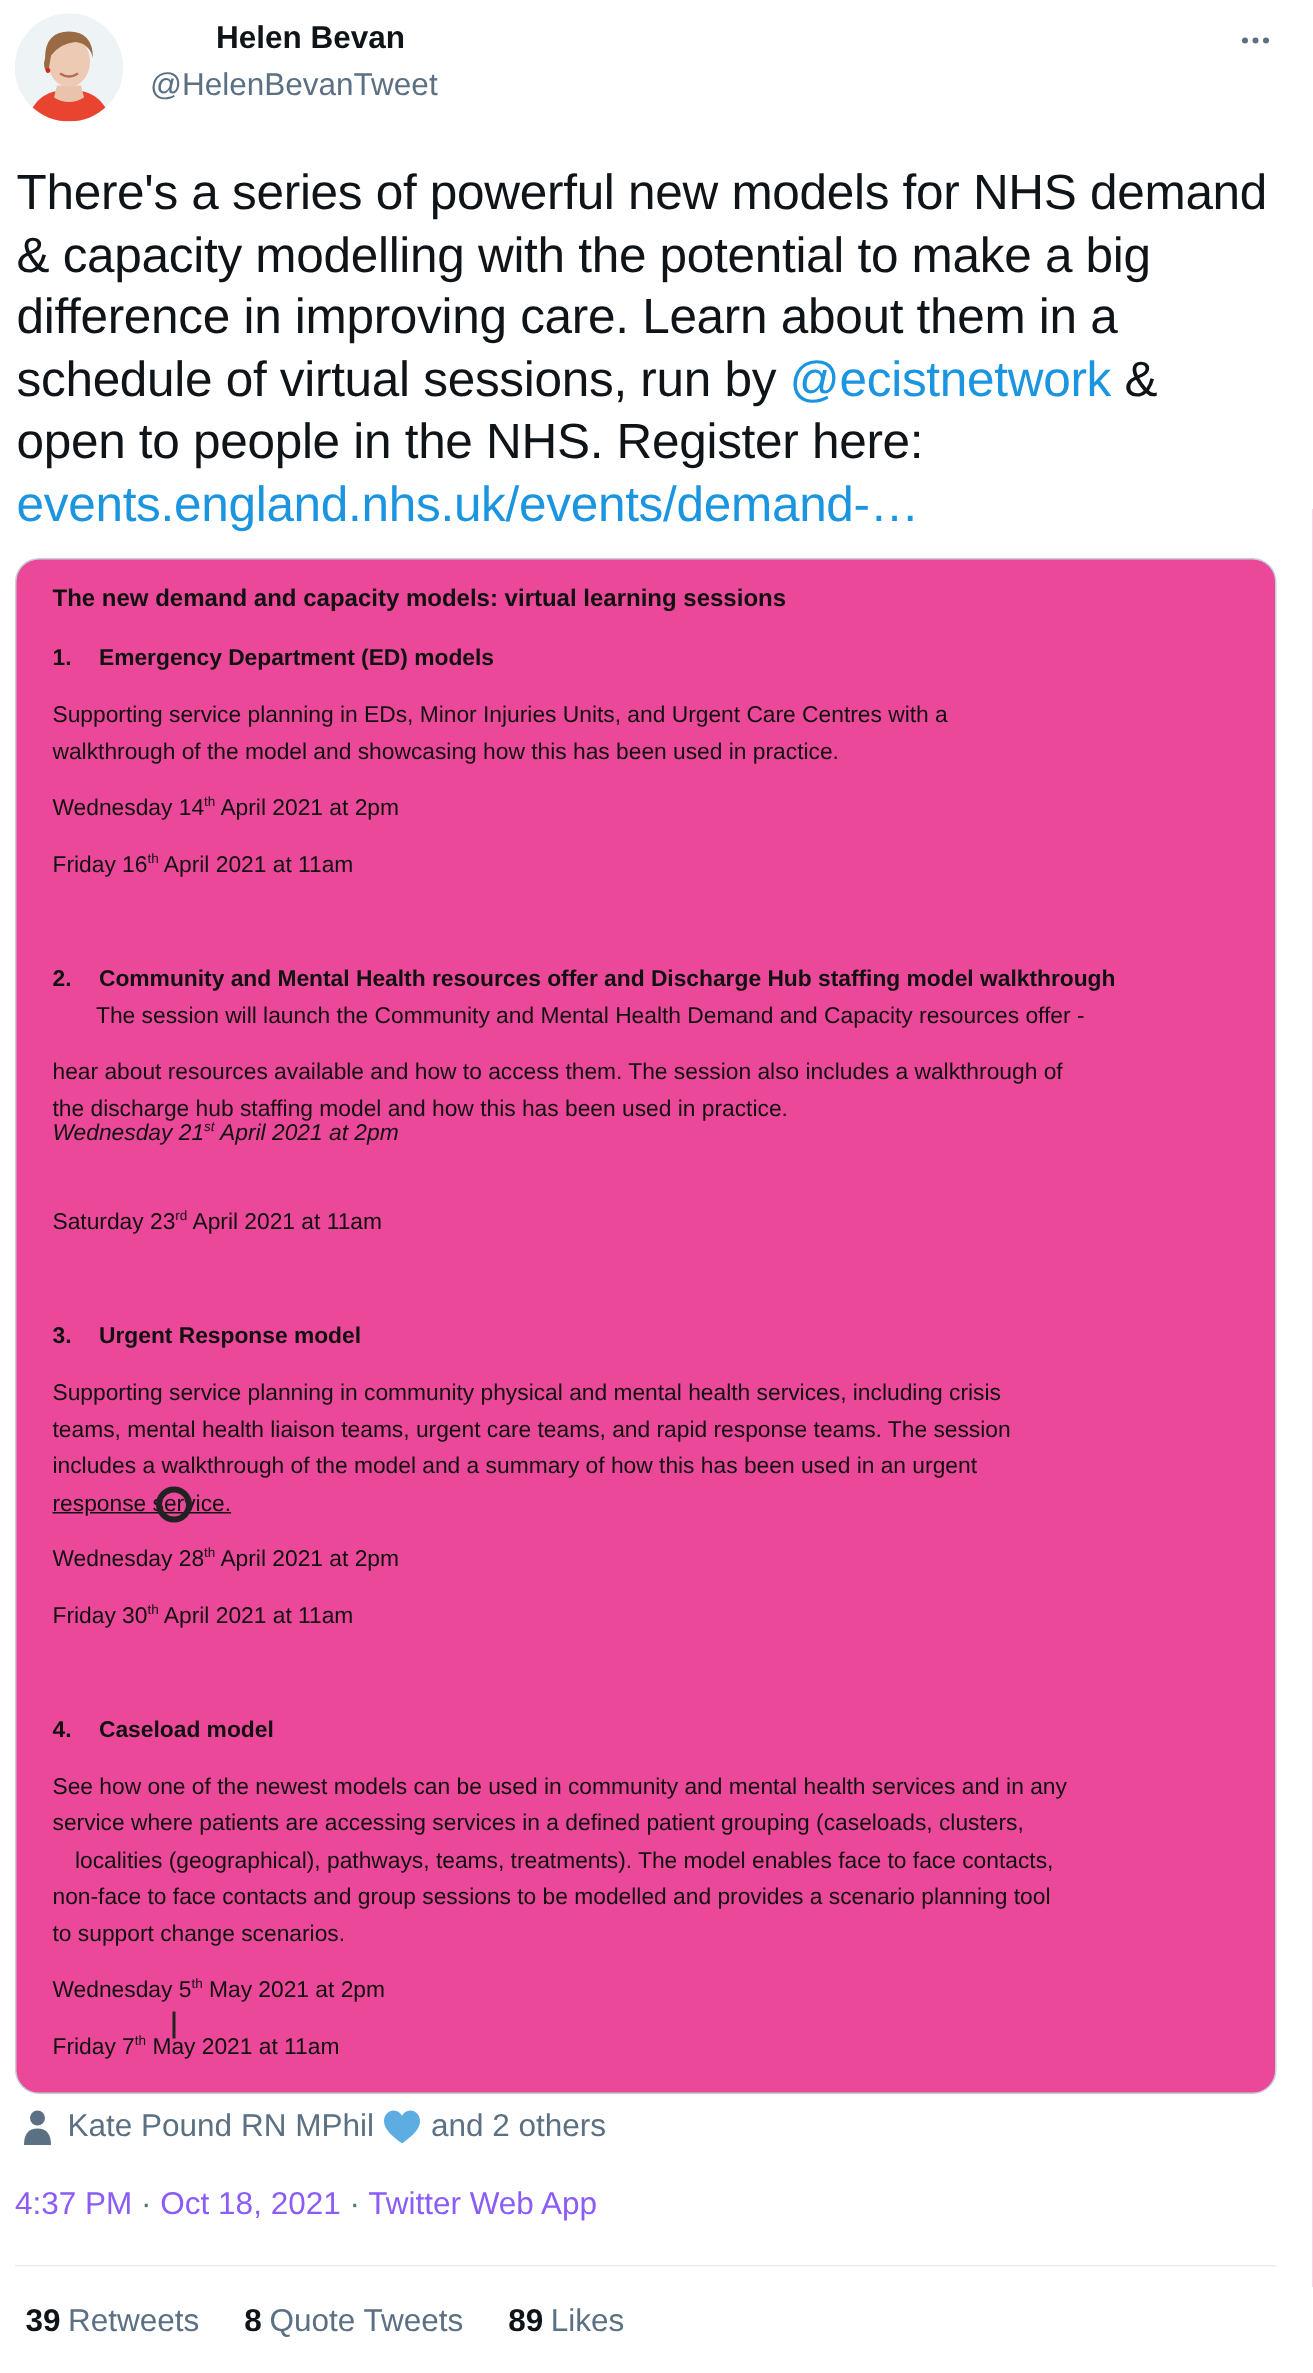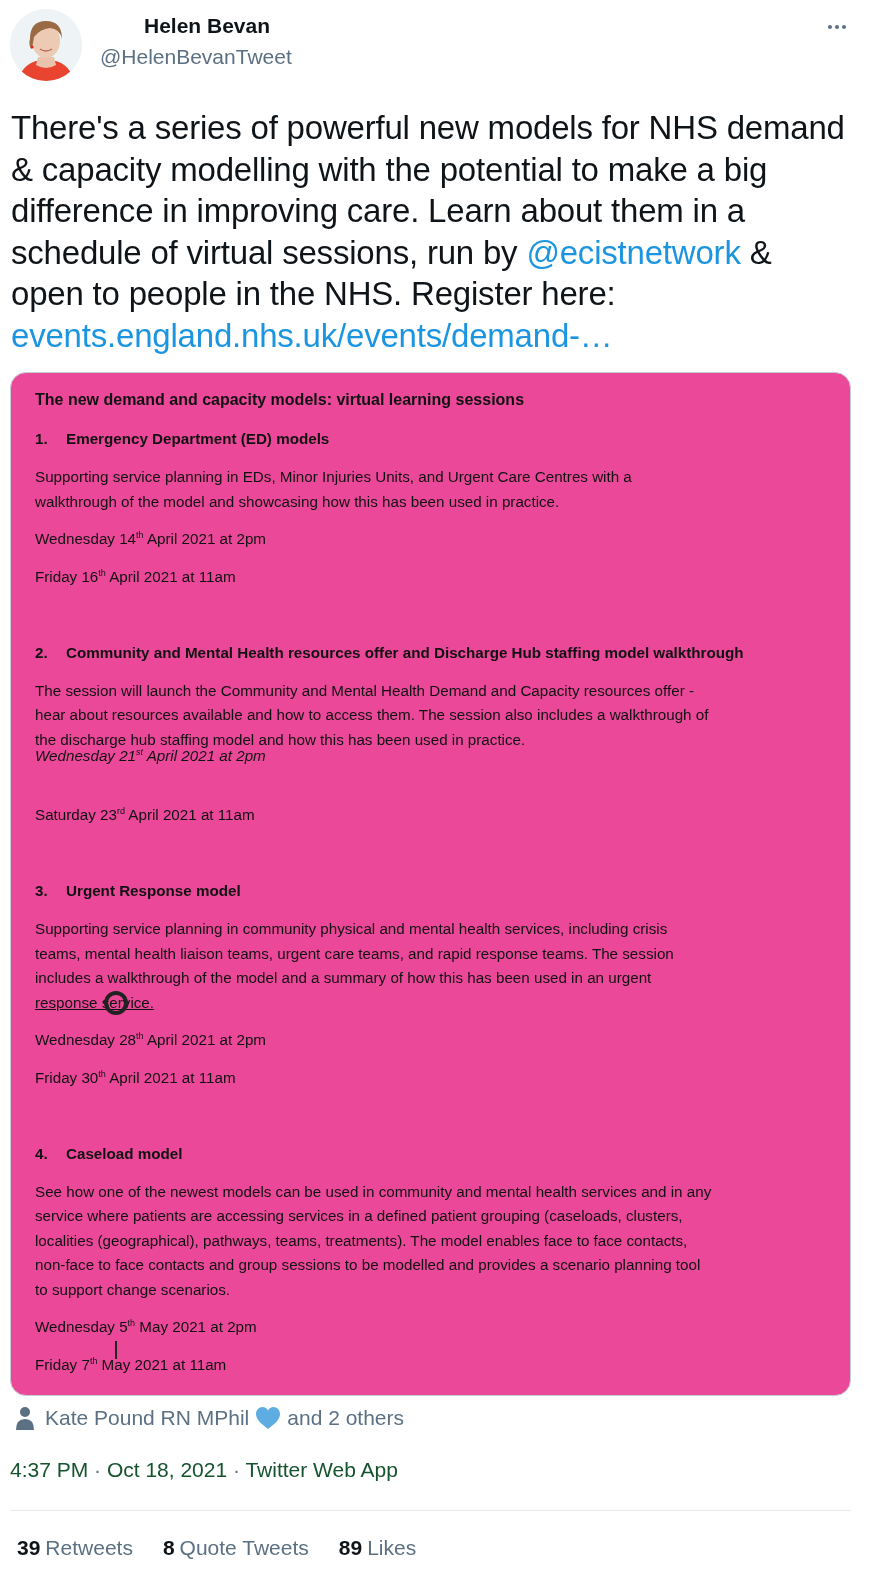--- a/index.html
+++ b/index.html
@@ -25,21 +25,21 @@
   .doc sup { font-size: 9px; vertical-align: 6px; line-height: 0; }
 
   .cursor-ring { position: absolute; width: 24px; height: 24px; border: 4px solid #222; border-radius: 50%; background: transparent; }
   .text-caret { position: absolute; width: 2px; height: 18px; background: #222; }
 
   .liked-by { position: absolute; left: 15px; top: 1404px; height: 28px; display: flex; align-items: center; font-family: "Liberation Sans", sans-serif; font-size: 21px; color: #5b7083; }
   .liked-by .person-icon { width: 20px; height: 24px; margin-right: 10px; }
   .liked-by .heart-icon { width: 26px; height: 24px; margin: 0 6px 0 6px; }
 
   .meta { position: absolute; left: 10px; top: 1458px; font-family: "Liberation Sans", sans-serif; font-size: 21px; color: #5b7083; }
-  .meta a { color: #14532d; text-decoration: none; }
+  .meta a { color: #8b5cf6; text-decoration: none; }
 
   .divider { position: absolute; left: 10px; top: 1510px; width: 841px; height: 1px; background: #e6ecf0; }
 
   .stats { position: absolute; left: 17px; top: 1536px; display: flex; gap: 30px; font-family: "Liberation Sans", sans-serif; font-size: 21px; }
   .stat { color: #5b7083; cursor: pointer; }
   .stat b { color: #0f1419; font-weight: bold; margin-right: 5px; }
 </style>
 </head>
 <body>
 
@@ -70,38 +70,38 @@
   <div class="doc" id="doc">
     <div class="line bold" style="top:18px;font-size:16px;">The new demand and capacity models: virtual learning sessions</div>
 
     <div class="line bold" style="top:57px;"><span class="num">1.</span><span>Emergency Department (ED) models</span></div>
     <div class="line" style="top:95px;">Supporting service planning in EDs, Minor Injuries Units, and Urgent Care Centres with a</div>
     <div class="line" style="top:120px;">walkthrough of the model and showcasing how this has been used in practice.</div>
     <div class="line" style="top:157px;"><span>Wednesday 14</span><sup>th</sup><span> April 2021 at 2pm</span></div>
     <div class="line" style="top:195px;"><span>Friday 16</span><sup>th</sup><span> April 2021 at 11am</span></div>
 
     <div class="line bold" style="top:271px;"><span class="num">2.</span><span>Community and Mental Health resources offer and Discharge Hub staffing model walkthrough</span></div>
-    <div class="line" style="top:309px;">The session will launch the Community and Mental Health Demand and Capacity resources offer -</div>
+    <div class="line" style="top:296px;margin-left:29px;">The session will launch the Community and Mental Health Demand and Capacity resources offer -</div>
     <div class="line" style="top:333px;">hear about resources available and how to access them. The session also includes a walkthrough of</div>
     <div class="line" style="top:358px;">the discharge hub staffing model and how this has been used in practice.</div>
     <div class="line" style="top:374px;font-style:italic;"><span>Wednesday 21</span><sup>st</sup><span> April 2021 at 2pm</span></div>
     <div class="line" style="top:433px;"><span>Saturday 23</span><sup>rd</sup><span> April 2021 at 11am</span></div>
 
     <div class="line bold" style="top:509px;"><span class="num">3.</span><span>Urgent Response model</span></div>
     <div class="line" style="top:547px;">Supporting service planning in community physical and mental health services, including crisis</div>
     <div class="line" style="top:572px;">teams, mental health liaison teams, urgent care teams, and rapid response teams. The session</div>
     <div class="line" style="top:596px;">includes a walkthrough of the model and a summary of how this has been used in an urgent</div>
     <div class="line" style="top:621px;text-decoration:underline;">response service.</div>
     <div class="line" style="top:658px;"><span>Wednesday 28</span><sup>th</sup><span> April 2021 at 2pm</span></div>
     <div class="line" style="top:696px;"><span>Friday 30</span><sup>th</sup><span> April 2021 at 11am</span></div>
 
     <div class="line bold" style="top:772px;"><span class="num">4.</span><span>Caseload model</span></div>
     <div class="line" style="top:810px;">See how one of the newest models can be used in community and mental health services and in any</div>
     <div class="line" style="top:834px;">service where patients are accessing services in a defined patient grouping (caseloads, clusters,</div>
-    <div class="line" style="top:859px;">localities (geographical), pathways, teams, treatments). The model enables face to face contacts,</div>
+    <div class="line" style="top:859px;margin-left:15px;">localities (geographical), pathways, teams, treatments). The model enables face to face contacts,</div>
     <div class="line" style="top:883px;">non-face to face contacts and group sessions to be modelled and provides a scenario planning tool</div>
     <div class="line" style="top:908px;">to support change scenarios.</div>
     <div class="line" style="top:945px;"><span>Wednesday 5</span><sup>th</sup><span> May 2021 at 2pm</span></div>
     <div class="line" style="top:983px;"><span>Friday 7</span><sup>th</sup><span> May 2021 at 11am</span></div>
   </div>
 
   <div class="text-caret" style="left:104px;top:968px;"></div>
   <div class="cursor-ring" style="left:93px;top:618px;"></div>
 </div>
 

